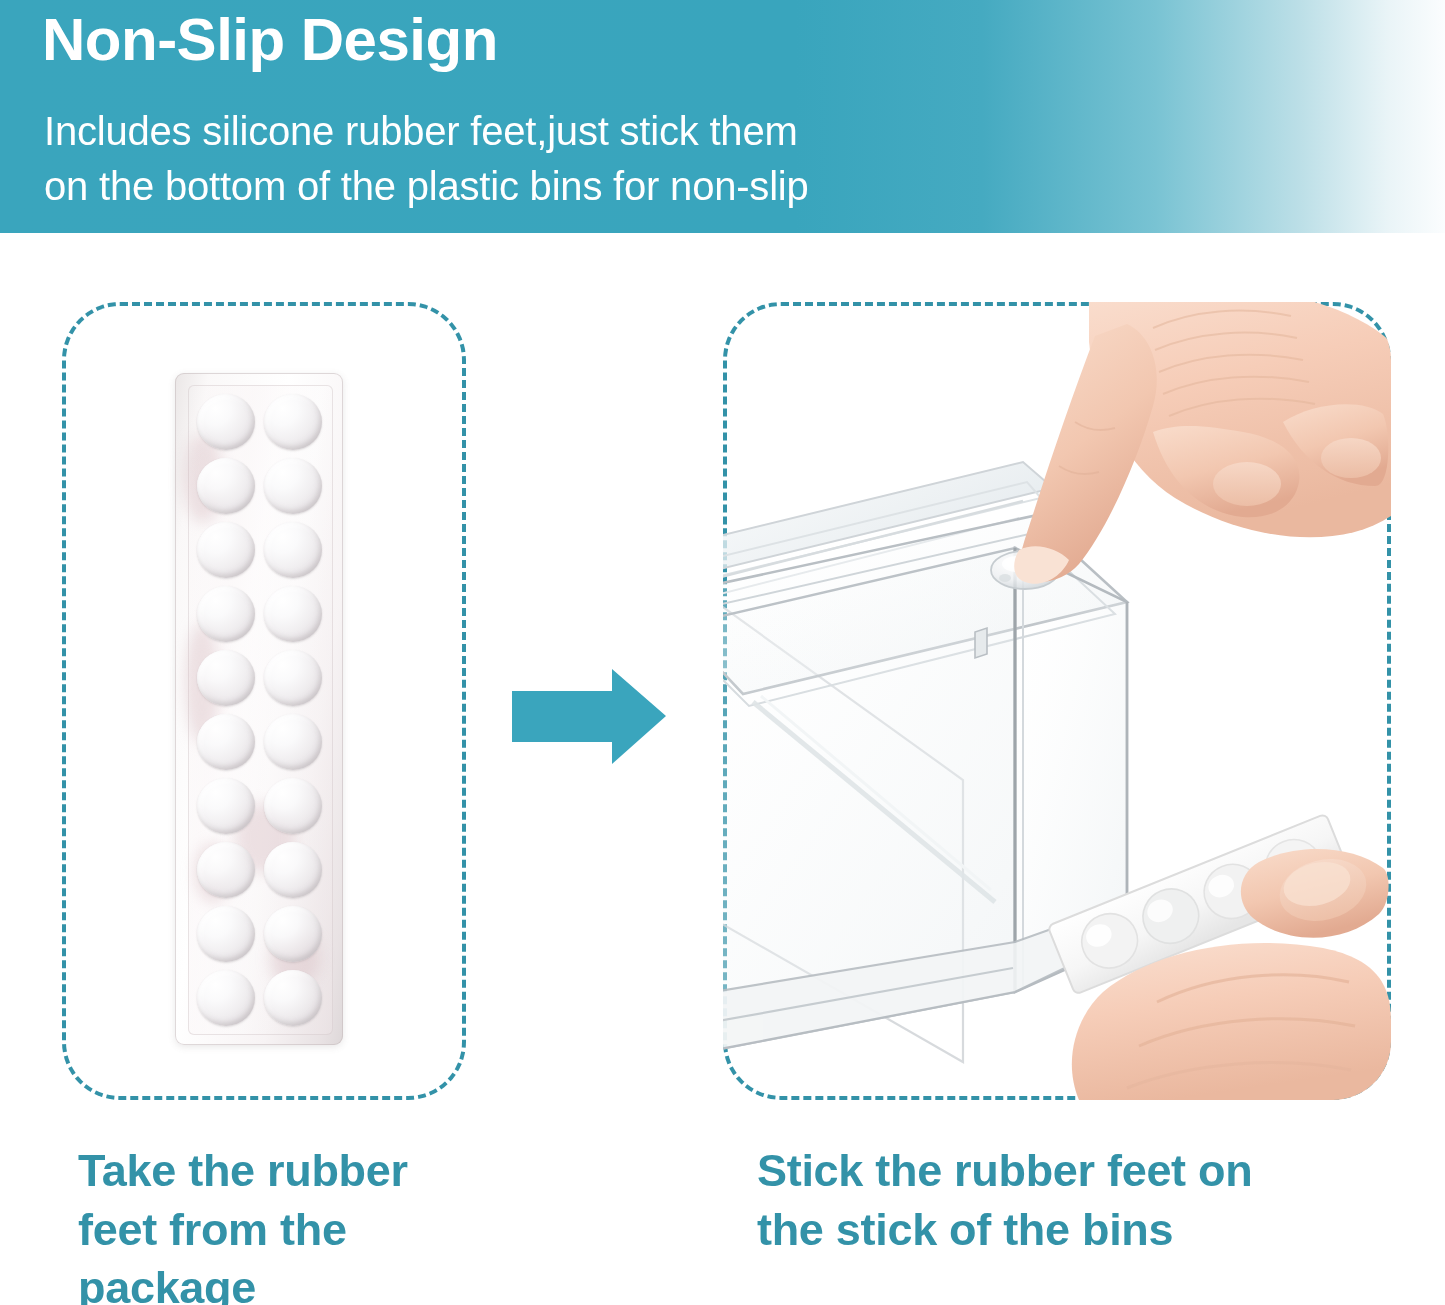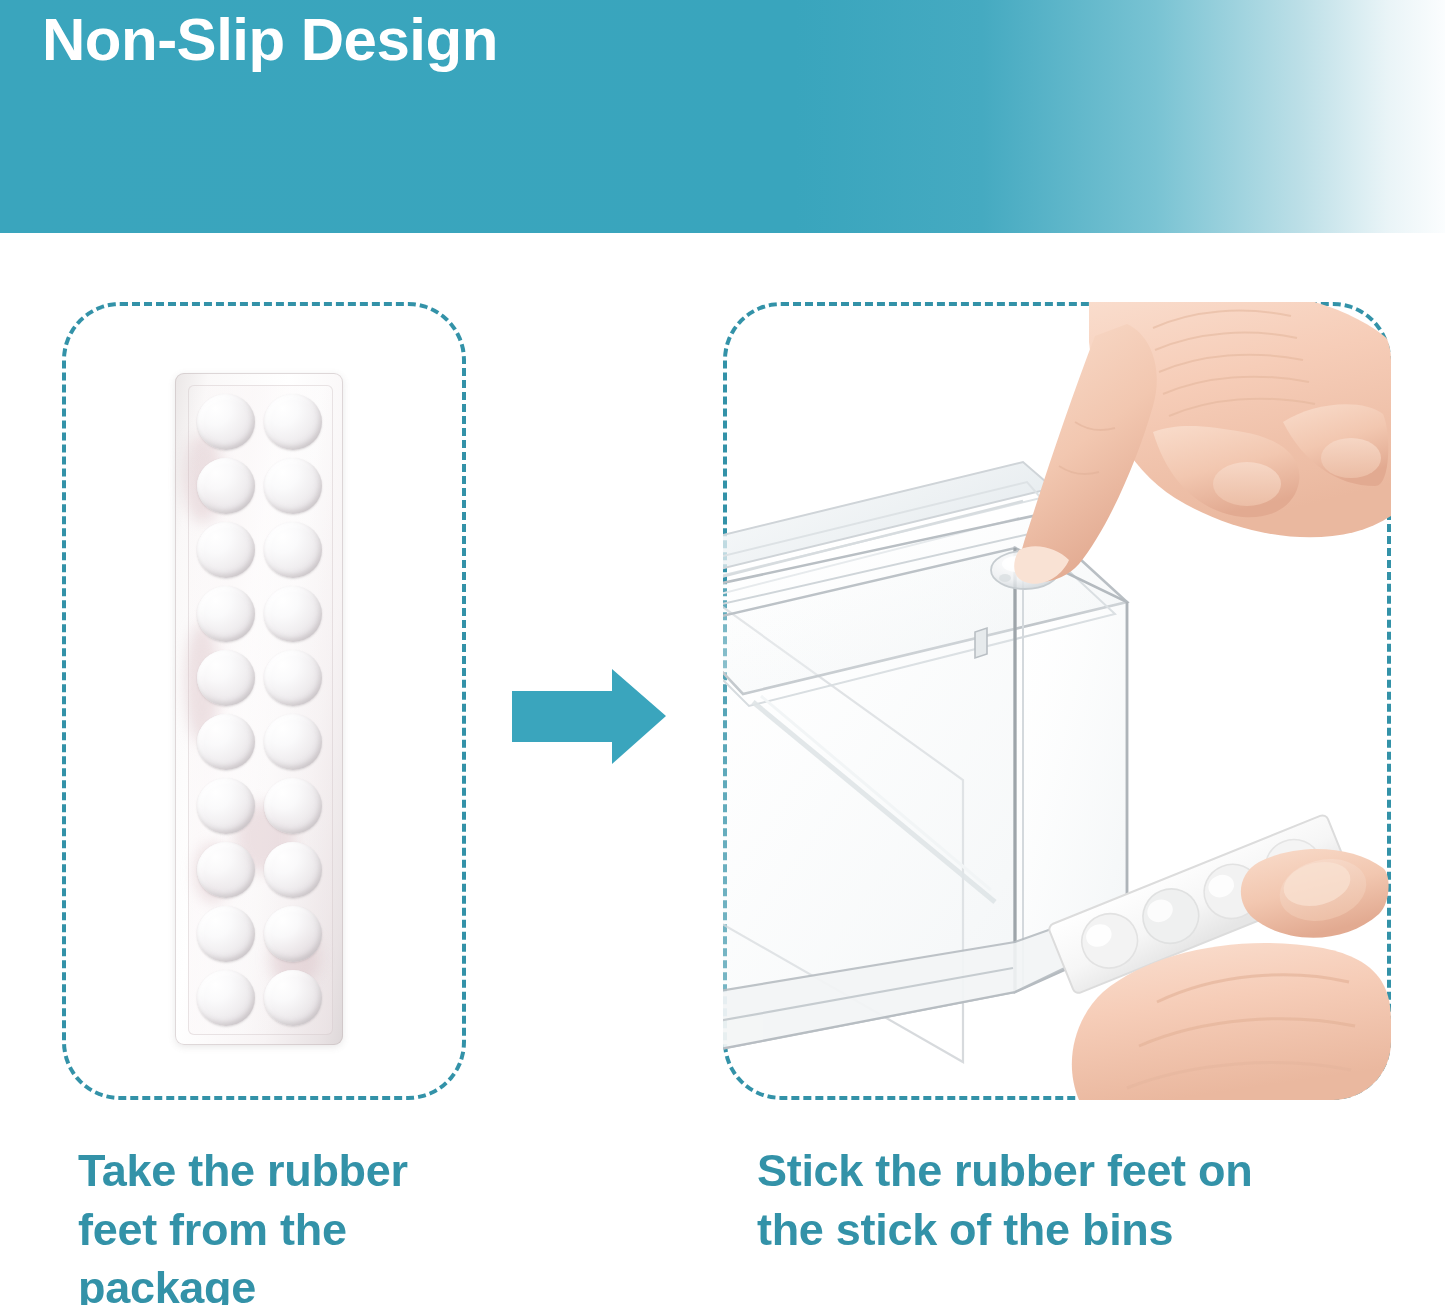--- a/index.html
+++ b/index.html
@@ -166,20 +166,22 @@
     overflow: hidden;
     border-radius: 58px;
   }
   .right-art svg { position: absolute; left: 0; top: 0; }
 </style>
 </head>
 <body>
 
 <div class="header-band">
   <div class="header-title">Non-Slip Design</div>
+  <div class="header-sub">Includes silicone rubber feet,just stick them
+on the bottom of the plastic bins for non-slip</div>
 </div>
 
 <div class="panel panel-left"></div>
 
 <div class="strip-wrap">
   <div class="strip"></div>
   <div class="strip-inner"></div>
   <div class="strip-blotch" style="left:8px;  top:60px;  width:40px; height:90px;"></div>
   <div class="strip-blotch" style="left:10px; top:250px; width:34px; height:120px;"></div>
   <div class="strip-blotch" style="left:60px; top:430px; width:60px; height:70px;"></div>

